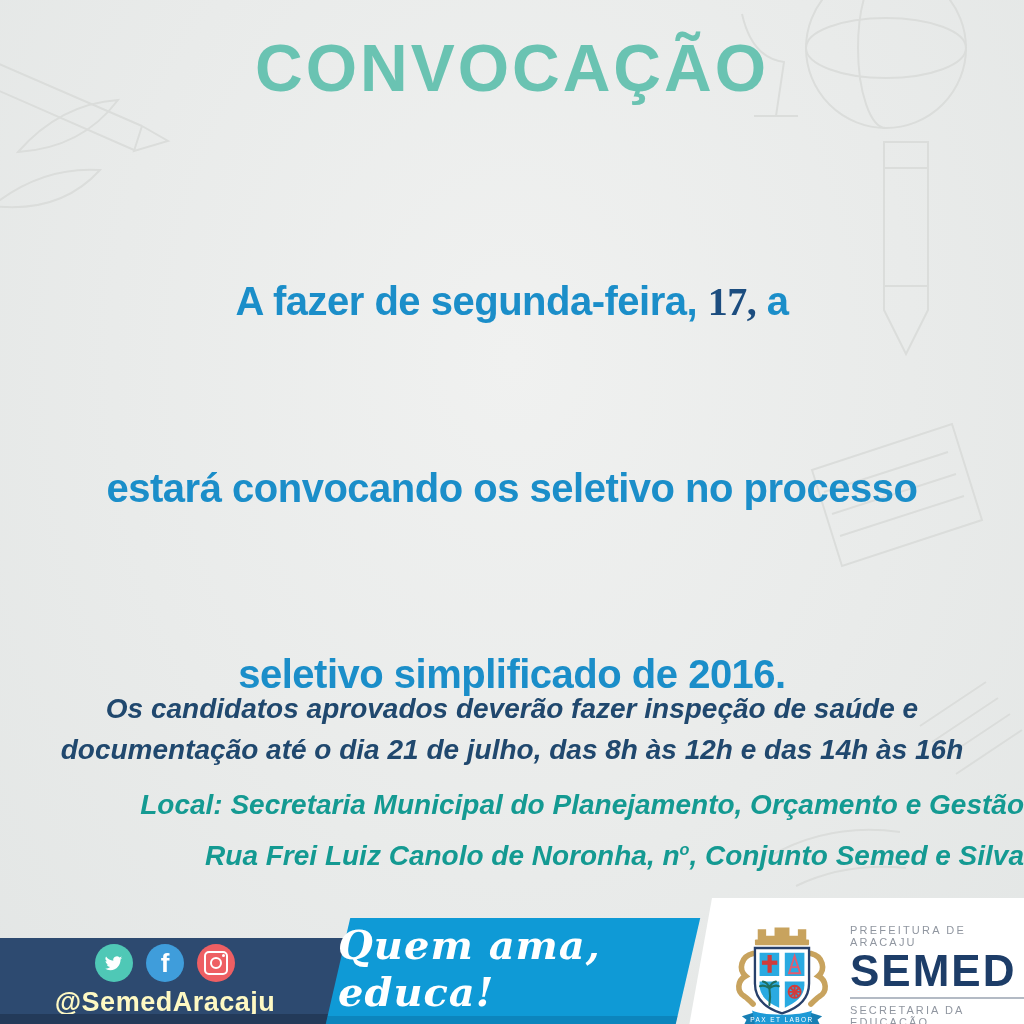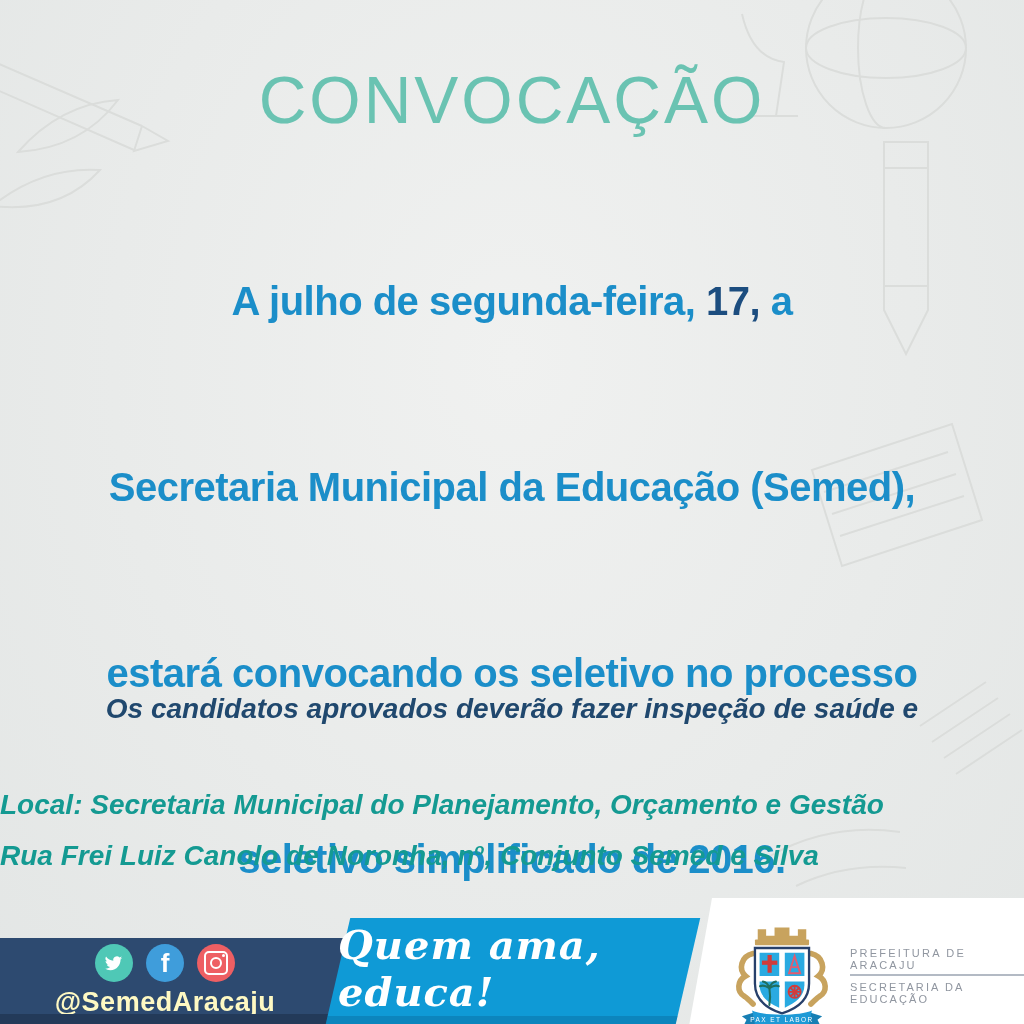--- a/index.html
+++ b/index.html
@@ -3,31 +3,31 @@
 <meta charset="utf-8">
 <style>
   html,body{margin:0;padding:0;background:#fff;}
   .poster{position:relative;width:1024px;height:1024px;overflow:hidden;
     background:radial-gradient(ellipse at 50% 35%, #f0f1f0 0%, #e9ebea 55%, #e3e6e5 100%);
     font-family:"Liberation Sans", sans-serif;}
   svg{display:block;}
   .doodles{position:absolute;top:0;left:0;z-index:0;opacity:.85;}
 
   .page-title{position:absolute;top:30px;left:0;width:100%;text-align:center;z-index:1;
-    font-size:66px;font-weight:400;letter-spacing:3px;color:#6ac3b2;margin-top:32px;}
+    font-size:66px;font-weight:700;letter-spacing:3px;color:#6ac3b2;}
 
   .announcement{position:absolute;top:146px;left:0;width:100%;z-index:1;
     text-align:center;font-weight:700;font-size:40px;line-height:62px;
     letter-spacing:-0.5px;color:#1b8ec9;white-space:pre-wrap;}
-  .navy{color:#1c4d7f;}
+  .navy{color:#1c4d7f;font-family:Liberation Serif, serif;}
   .sup{font-size:58%;vertical-align:super;font-weight:700;}
 
   .notice{position:absolute;top:688px;left:0;width:100%;z-index:1;text-align:center;
     font-style:italic;font-weight:700;font-size:28px;line-height:41px;color:#20486e;}
-  .location{position:absolute;top:782px;left:0;width:100%;z-index:1;text-align:left;
+  .location{position:absolute;top:782px;left:0;width:100%;z-index:1;text-align:right;
     font-style:italic;font-weight:700;font-size:28px;line-height:45px;color:#149a92;}
 
   
   .social-bar{position:absolute;left:0;top:938px;width:480px;height:86px;background:#2d4a70;z-index:2;}
   .social-bar-strip{position:absolute;left:0;top:1014px;width:480px;height:10px;background:#233a59;z-index:3;}
   .social-inner{position:absolute;left:0;top:0;width:330px;height:86px;display:flex;
     flex-direction:column;align-items:center;justify-content:center;gap:5px;}
   .icons-row{display:flex;gap:13px;}
   .circle{width:38px;height:38px;border-radius:50%;display:flex;align-items:center;justify-content:center;cursor:pointer;}
   .tw{background:#4fc8b6;}
@@ -69,31 +69,31 @@
     <path d="M742 14 q10 44 42 48 l-8 54 m-22 0 h44"></path>
     <path d="M884 142 h44 v168 l-22 44 -22-44 z M884 168 h44 M884 286 h44"></path>
     <path d="M812 470 l140-46 30 96 -140 46 z M824 492 l124-40 M832 514 l124-40 M840 536 l124-40"></path>
     <path d="M920 726 l66-44 M932 742 l66-44 M944 758 l66-44 M956 774 l66-44"></path>
     <path d="M770 856 q60-34 130-24 M796 886 q50-24 110-18"></path>
   </svg>
 
   <div class="page-title">CONVOCAÇÃO</div>
 
   <div class="announcement">
-    <div class="line"><span>A julho de segunda-feira, </span><span class="navy">17,</span><span> a</span></div>
-    <div class="line">Secretaria Municipal da Educação (Semed),</div>
+    <div class="line"><span>A fazer de segunda-feira, </span><span class="navy">17,</span><span> a</span></div>
     <div class="line">estará convocando os seletivo no processo</div>
     <div class="line">seletivo simplificado de 2016.</div>
     
     
     
   </div>
 
   <div class="notice">
     <div>Os candidatos aprovados deverão fazer inspeção de saúde e</div>
+    <div>documentação até o dia 21 de julho, das 8h às 12h e das 14h às 16h</div>
   </div>
 
   <div class="location">
     <div>Local: Secretaria Municipal do Planejamento, Orçamento e Gestão</div>
     <div><span>Rua Frei Luiz Canolo de Noronha, n</span><span class="sup">o</span><span>, Conjunto Semed e Silva</span></div>
   </div>
 
   <div class="social-bar">
     <div class="social-inner">
       <div class="icons-row">
@@ -143,18 +143,19 @@
         <circle cx="73.5" cy="79" r="6.5"></circle>
         <path d="M73.5 72.5 v13 M67 79 h13 M69 74.5 l9 9 M78.5 74.5 l-9 9"></path>
       </g>
       <path d="M30 101 l-13 4 5 4 -3 6 13 2 z" fill="#177fb4"></path>
       <path d="M90 101 l13 4 -5 4 3 6 -13 2 z" fill="#177fb4"></path>
       <path d="M28 99 c12 6 52 6 64 0 l-3 15 c-12 6 -46 6 -58 0 z" fill="#1e9ad6"></path>
       <text x="60" y="111" text-anchor="middle" font-size="7" letter-spacing="1.5" fill="#ffffff">PAX ET LABOR</text>
     </svg>
     <div class="brand">
       <div class="brand-top">PREFEITURA DE ARACAJU</div>
+      <div class="brand-name">SEMED</div>
       <div class="brand-div"></div>
       <div class="brand-bottom">SECRETARIA DA EDUCAÇÃO</div>
     </div>
   </div>
 
 </div>
 
 </body></html>

